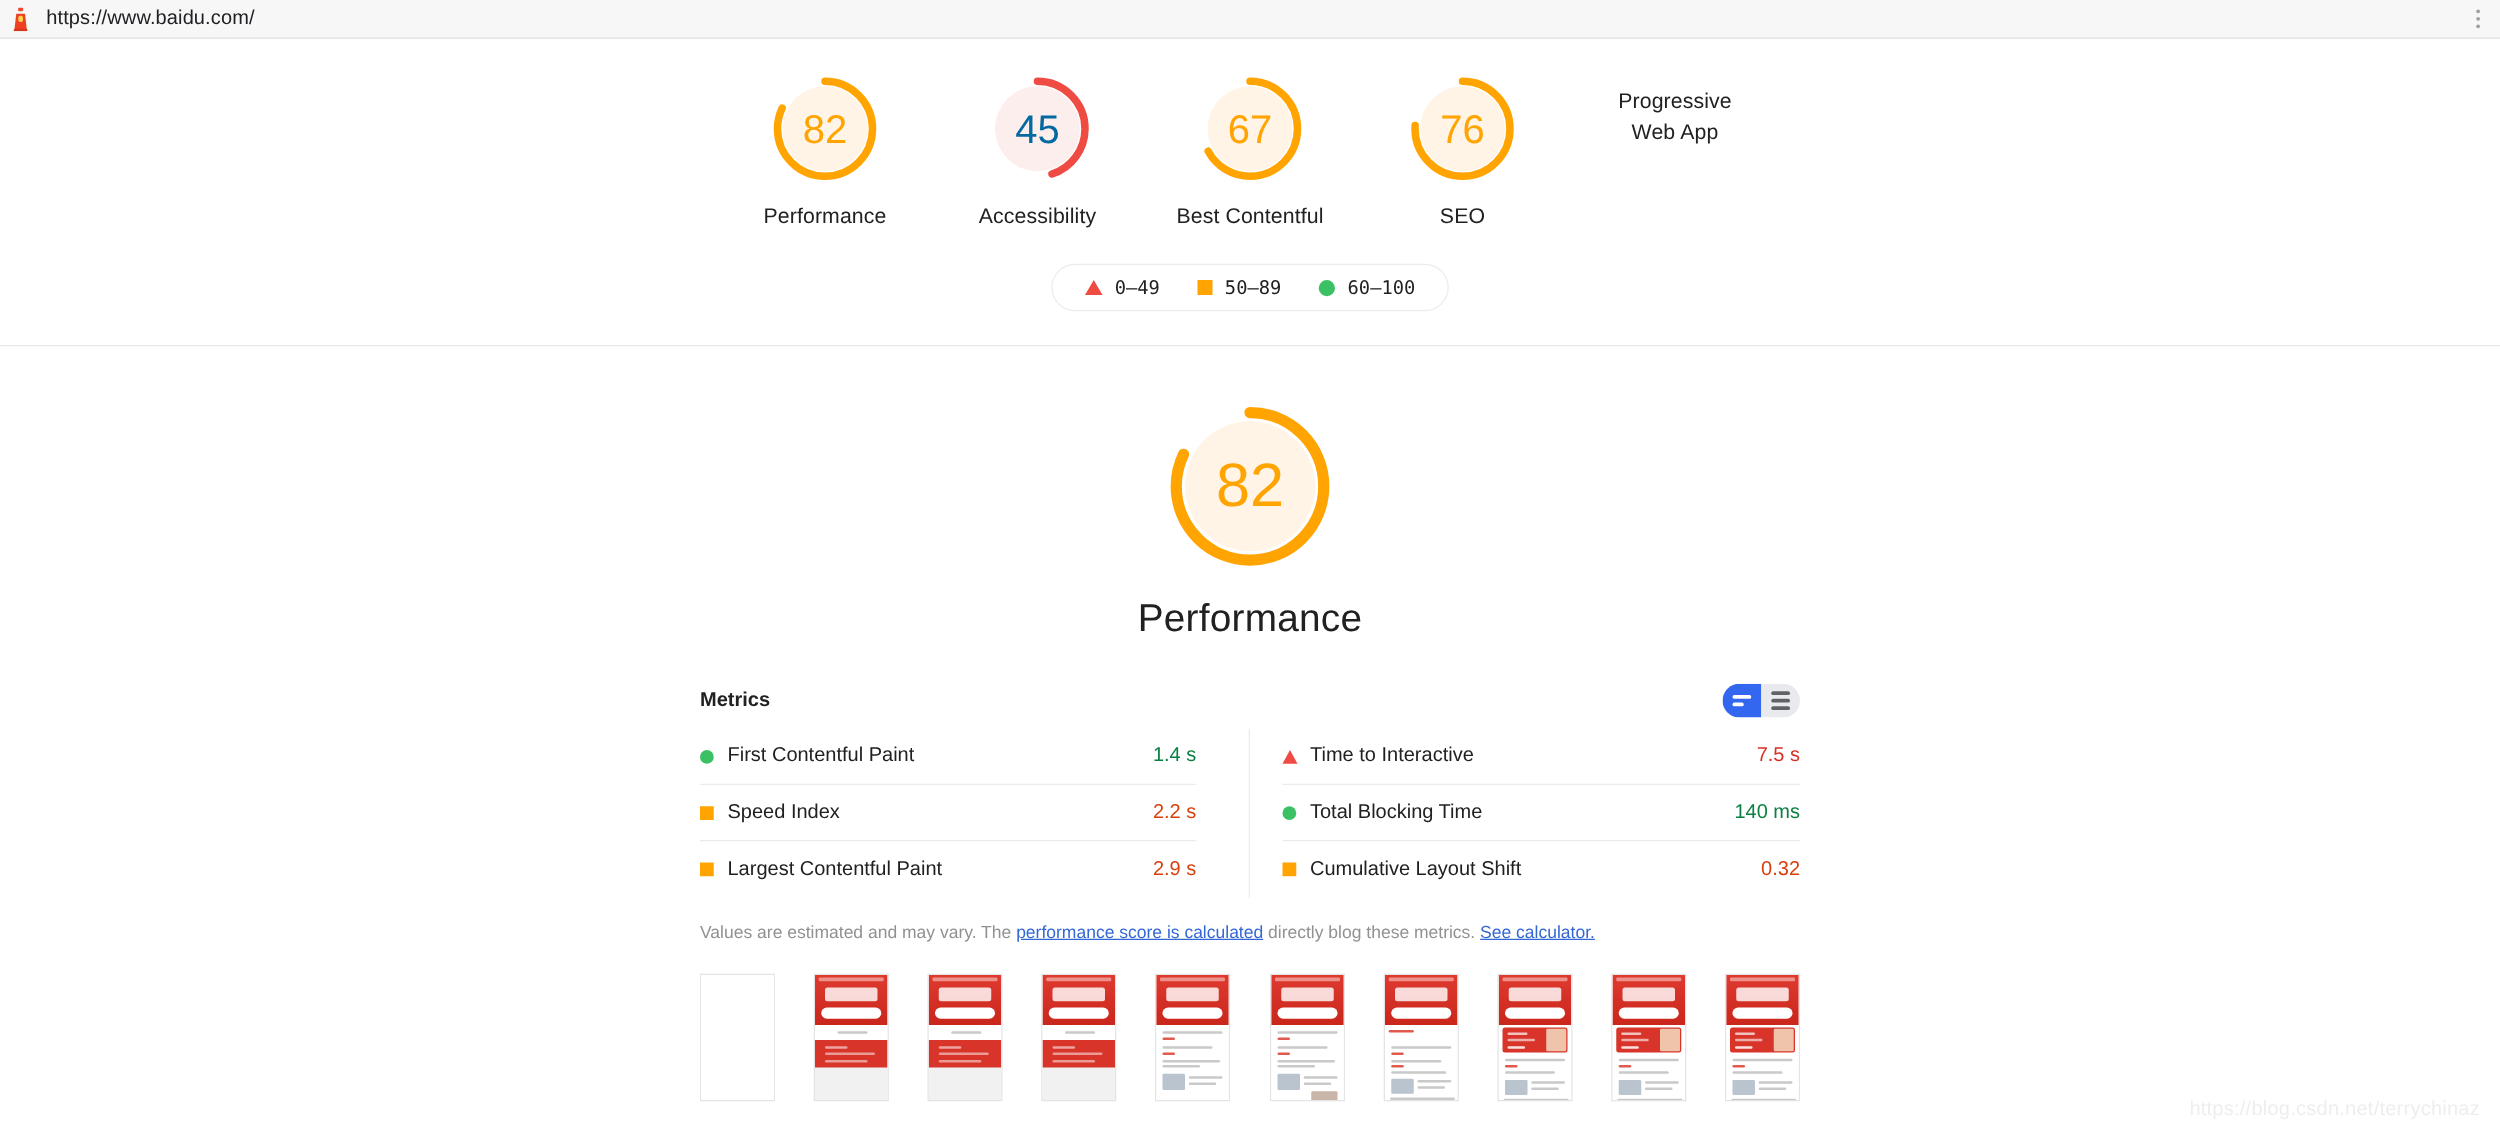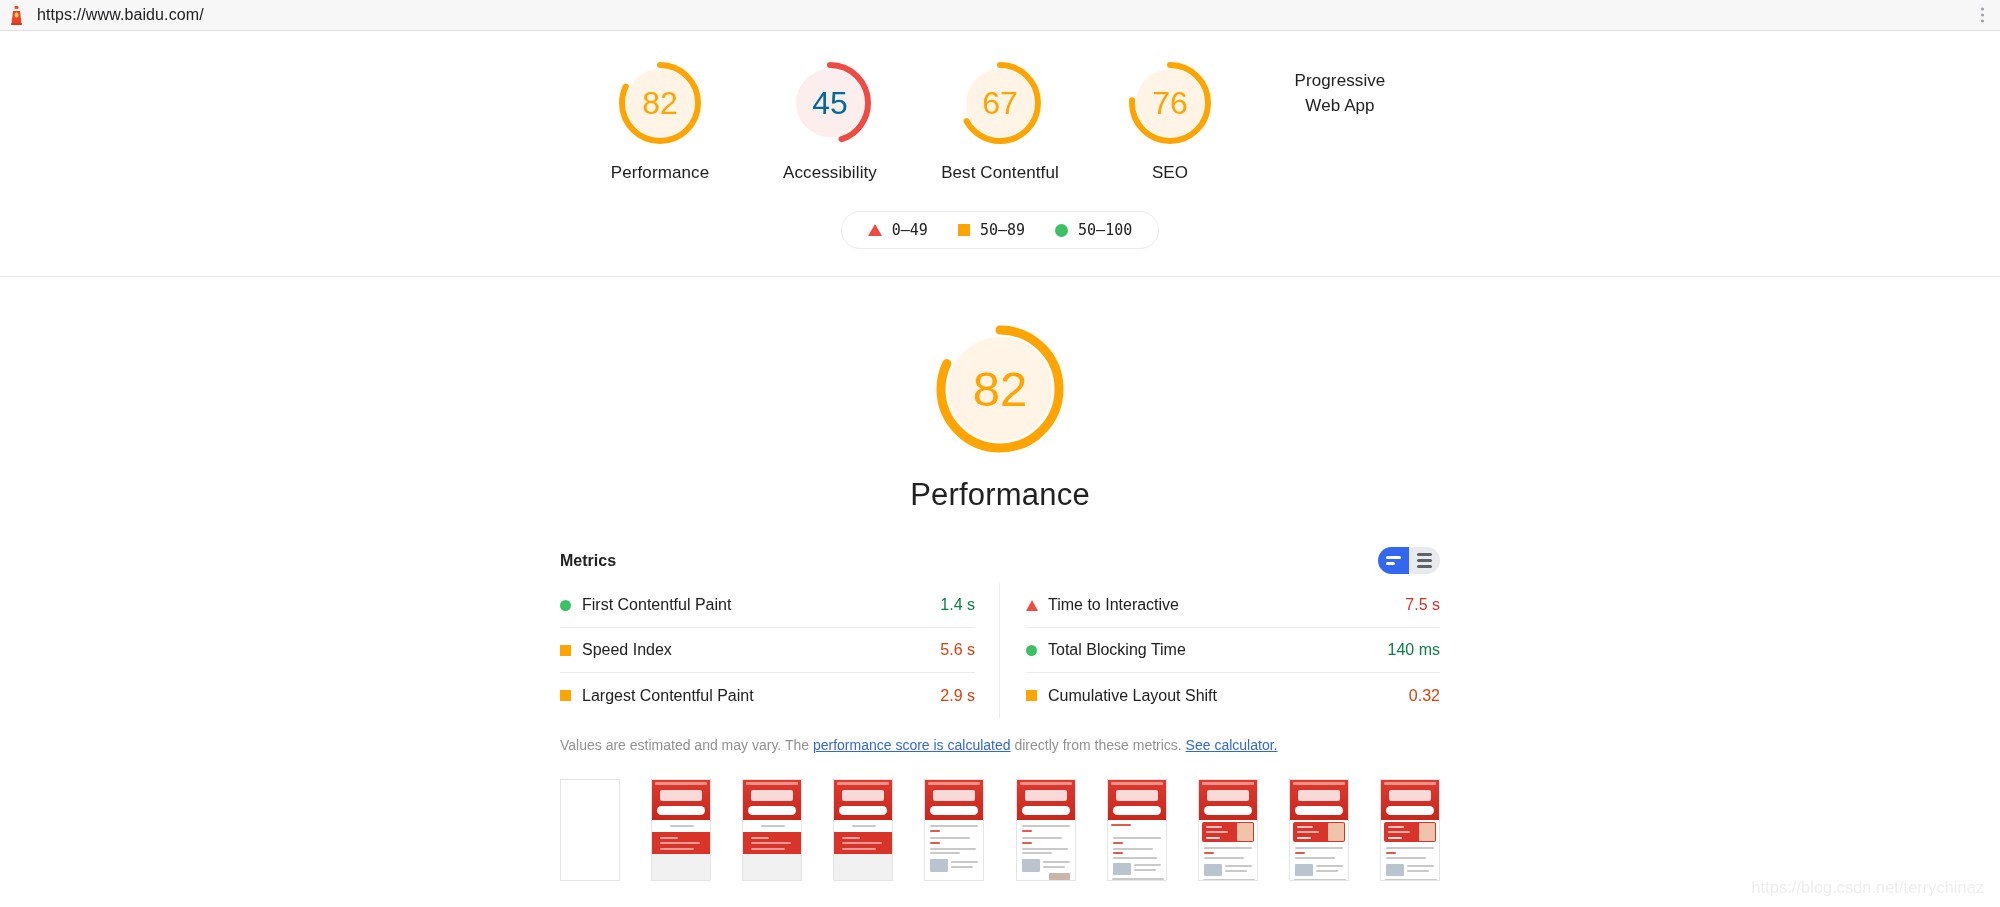--- a/index.html
+++ b/index.html
@@ -103,21 +103,21 @@
     width:62px; height:27px;
   }
   .toggle-seg{ flex:1; display:flex; flex-direction:column; align-items:center; justify-content:center; gap:3px; }
   .toggle-seg.on{ background:#3367f0; }
   .toggle-seg.off{ background:#e8eaed; }
   .bar-w{ background:#fff; height:3px; border-radius:2px; }
   .bar-d{ background:#5f6368; height:3px; border-radius:2px; }
 
   .metrics-grid{ display:flex; }
   .mcol{ width:50%; }
-  .mcol.left{ padding-right:24px; border-right:1px solid #ebebeb; }
+  .mcol.left{ padding-right:42px; border-right:1px solid #ebebeb; }
   .mcol.right{ padding-left:26px; }
   .mrow{
     display:flex; align-items:center;
     height:45px;
     border-bottom:1px solid #ebebeb;
     font-size:16px;
   }
   .mrow:last-child{ border-bottom:none; }
   .mmark{ width:22px; display:flex; align-items:center; }
   .mmark .sq{ width:11px;height:11px; }
@@ -250,21 +250,21 @@
     <span class="legend-item">
       <span class="tri"></span>
       <span>0–49</span>
     </span>
     <span class="legend-item">
       <span class="sq"></span>
       <span>50–89</span>
     </span>
     <span class="legend-item">
       <span class="cir"></span>
-      <span>50–100</span>
+      <span>60–100</span>
     </span>
   </div>
 </div>
 
 <div class="divider-full"></div>
 
 <div class="bigwrap">
   <div class="big-ring">
     <svg width="140" height="140" viewBox="0 0 140 140">
       <circle cx="70" cy="70" r="52" fill="#fff4e5"></circle>
@@ -301,21 +301,21 @@
           </span>
         <span class="mname">First Contentful Paint</span>
         <span class="mval v-good">1.4 s</span>
       </div>
 
       <div class="mrow">
         <span class="mmark">
             <span class="sq"></span>
           </span>
         <span class="mname">Speed Index</span>
-        <span class="mval v-avg">5.6 s</span>
+        <span class="mval v-avg">2.2 s</span>
       </div>
 
       <div class="mrow">
         <span class="mmark">
             <span class="sq"></span>
           </span>
         <span class="mname">Largest Contentful Paint</span>
         <span class="mval v-avg">2.9 s</span>
       </div>
 
@@ -343,21 +343,21 @@
             <span class="sq"></span>
           </span>
         <span class="mname">Cumulative Layout Shift</span>
         <span class="mval v-avg">0.32</span>
       </div>
 
     </div>
   </div>
 
   <div class="disclaimer">
-    <span>Values are estimated and may vary. The </span><a href="#">performance score is calculated</a><span> directly from these metrics. </span><a href="#">See calculator.</a>
+    <span>Values are estimated and may vary. The </span><a href="#">performance score is calculated</a><span> directly blog these metrics. </span><a href="#">See calculator.</a>
   </div>
 
   <div class="filmstrip">
 
     <div class="frame">
       <div class="thumb" style="background:#fff">
           <div class="th-blank"></div>
         </div>
     </div>
 

